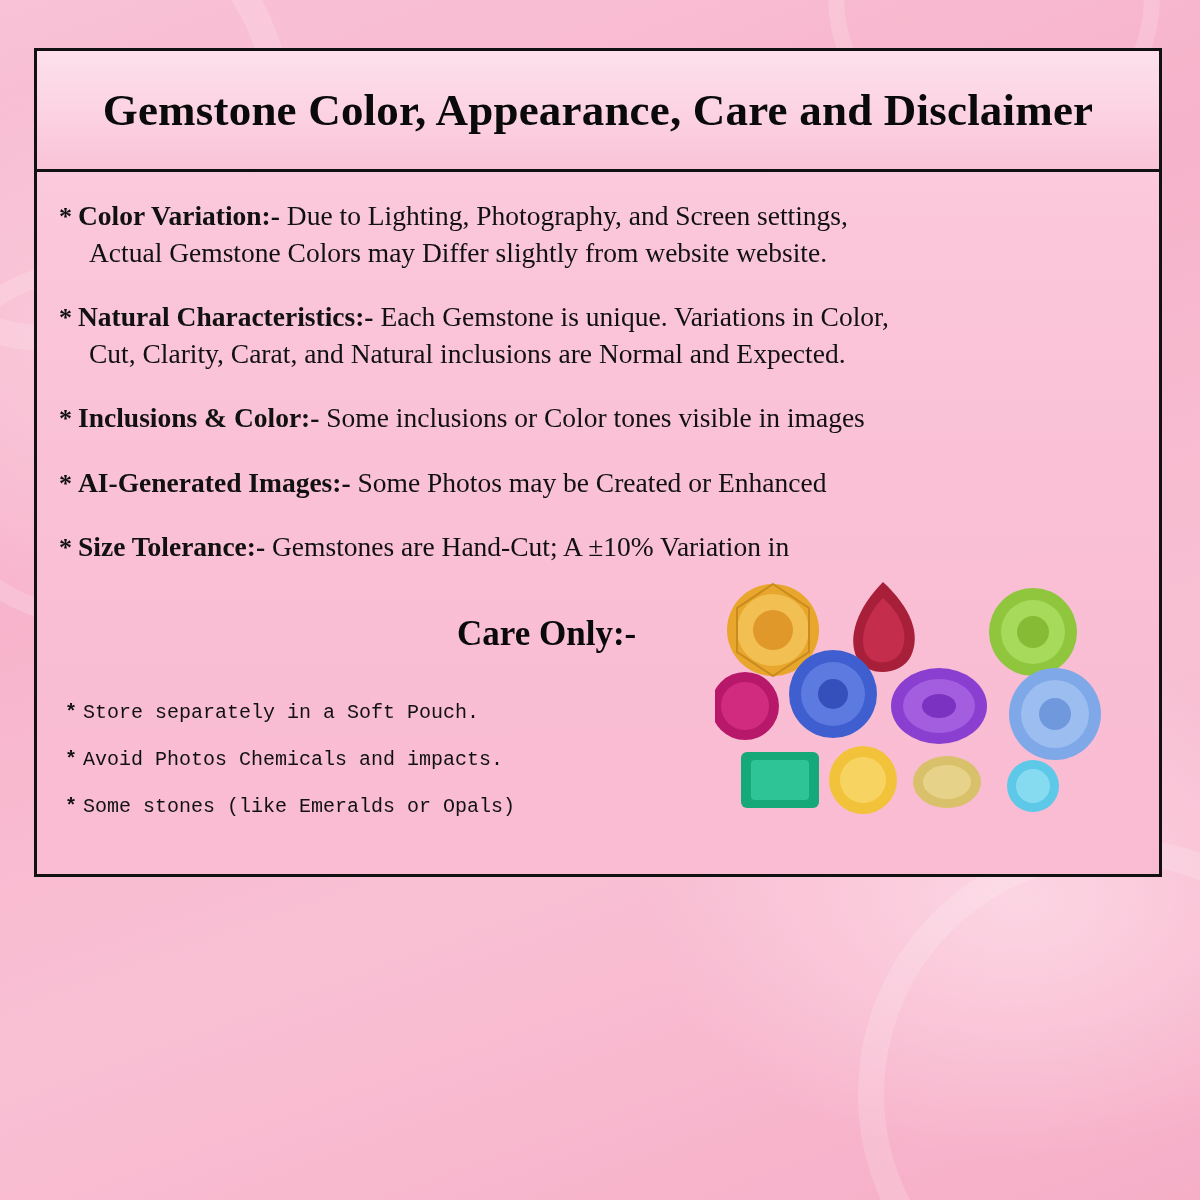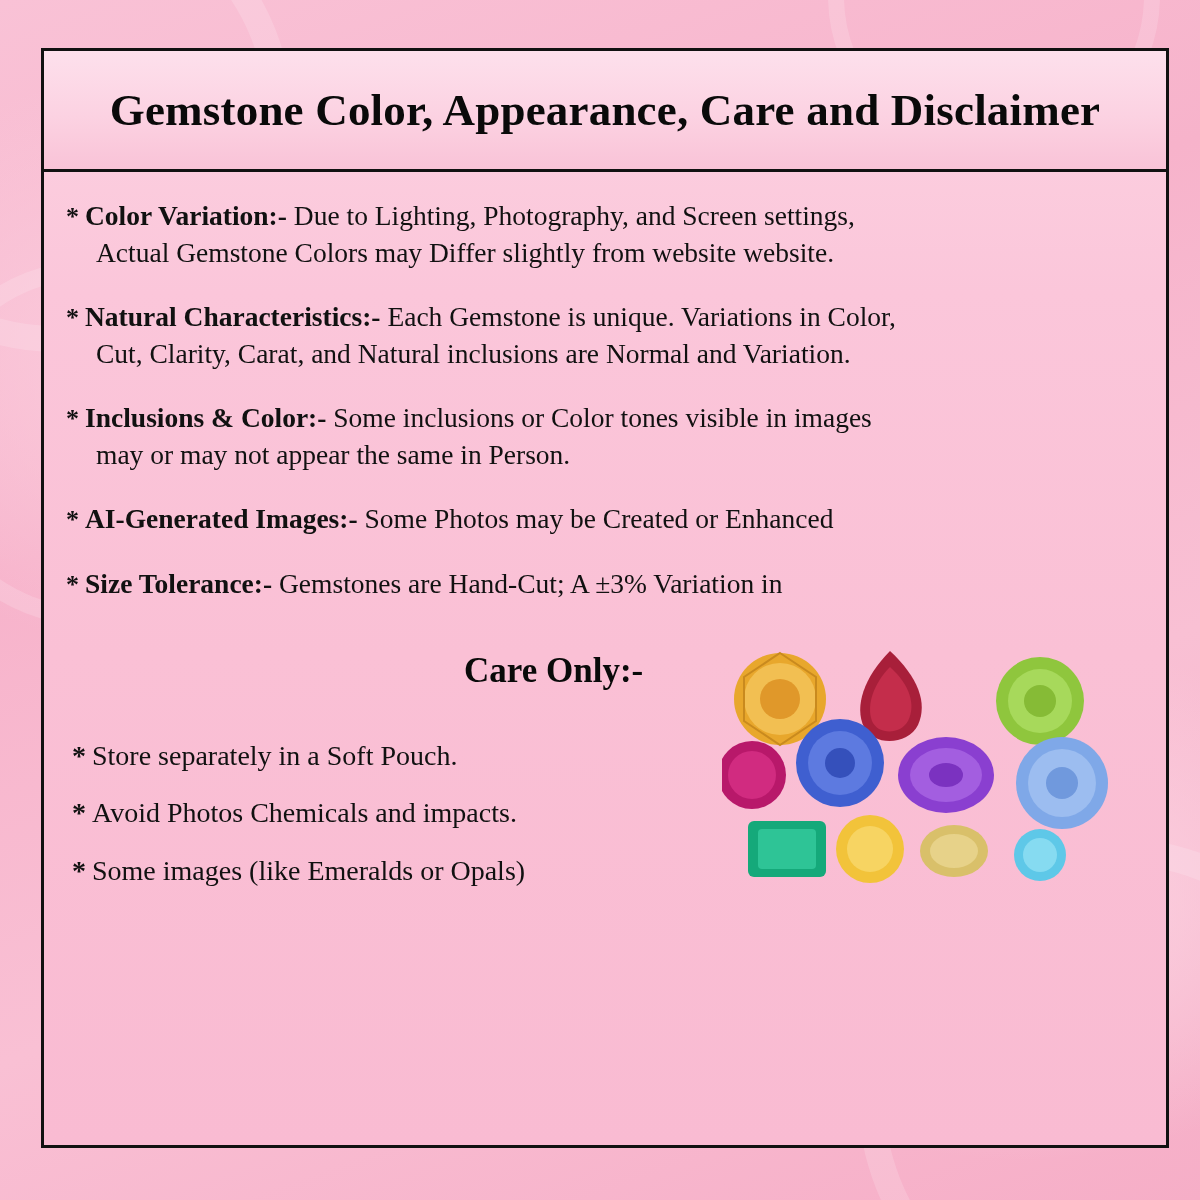--- a/index.html
+++ b/index.html
@@ -31,24 +31,24 @@
     border: 26px solid rgba(255,255,255,0.16);
     pointer-events: none;
   }
   .s1 { left: -180px; top: -120px; width: 420px; height: 420px; }
   .s2 { left: -90px; top: 260px; width: 330px; height: 330px; border-width: 18px; }
   .s3 { right: -170px; bottom: -150px; width: 460px; height: 460px; }
   .s4 { right: 40px; top: -170px; width: 300px; height: 300px; border-width: 16px; }
 
   #card {
     position: absolute;
-    left: 41px;
+    left: 34px;
     top: 48px;
     width: 1128px;
-    height: 1100px;
+    height: 829px;
     border: 3px solid #111;
     background: linear-gradient(180deg, #fcd2e1 0%, #fbc6da 22%, #fac0d5 55%, #f9bbd2 100%);
     box-sizing: border-box;
     overflow: hidden;
   }
 
   .title-band {
     position: relative;
     height: 118px;
     border-bottom: 3px solid #111;
@@ -132,25 +132,26 @@
     left: 6px;
     top: 14px;
   }
 
   .care-list {
     position: relative;
     margin-top: 10px;
     padding-left: 6px;
   }
   .care-list .item {
-    font-size: 28px;
+    font-size: 20px;
     line-height: 1.34;
     color: #111;
     margin-bottom: 20px;
     max-width: 700px;
+    font-family: Liberation Mono, monospace;
   }
   .care-list .item .star {
     font-weight: bold;
     margin-right: 6px;
   }
   .care-list .item .cont {
     display: block;
     padding-left: 26px;
   }
 
@@ -180,50 +181,49 @@
 
     <div class="body-area">
 
       <div class="bullet">
         <span class="star">*</span><span class="lead">Color Variation:-</span><span class="rest"> Due to Lighting, Photography, and Screen settings,</span>
         <p class="cont">Actual Gemstone Colors may Differ slightly from website website.</p>
       </div>
 
       <div class="bullet">
         <span class="star">*</span><span class="lead">Natural Characteristics:-</span><span class="rest"> Each Gemstone is unique. Variations in Color,</span>
-        <p class="cont">Cut, Clarity, Carat, and Natural inclusions are Normal and Variation.</p>
+        <p class="cont">Cut, Clarity, Carat, and Natural inclusions are Normal and Expected.</p>
       </div>
 
       <div class="bullet">
         <span class="star">*</span><span class="lead">Inclusions &amp; Color:-</span><span class="rest"> Some inclusions or Color tones visible in images</span>
-        <p class="cont">may or may not appear the same in Person.</p>
       </div>
 
       <div class="bullet">
         <span class="star">*</span><span class="lead">AI-Generated Images:-</span><span class="rest"> Some Photos may be Created or Enhanced</span>
       </div>
 
       <div class="bullet">
-        <span class="star">*</span><span class="lead">Size Tolerance:-</span><span class="rest"> Gemstones are Hand-Cut; A ±3% Variation in</span>
+        <span class="star">*</span><span class="lead">Size Tolerance:-</span><span class="rest"> Gemstones are Hand-Cut; A ±10% Variation in</span>
       </div>
 
       <div class="care-row">
         <div class="care-tips">Care Only:-</div>
 
       </div>
 
       <div class="care-list">
         <div class="item">
           <span class="star">*</span><span>Store separately in a Soft Pouch.</span>
         </div>
         <div class="item">
           <span class="star">*</span><span>Avoid Photos Chemicals and impacts.</span>
         </div>
         <div class="item">
-          <span class="star">*</span><span>Some images (like Emeralds or Opals)</span>
+          <span class="star">*</span><span>Some stones (like Emeralds or Opals)</span>
         </div>
       </div>
 
       <div class="gems">
         <svg width="430" height="240" viewBox="0 0 430 240" aria-hidden="true">
 
           <g>
             <circle cx="58" cy="56" r="46" fill="#e8a72c"></circle>
             <circle cx="58" cy="56" r="36" fill="#f2bf52"></circle>
             <circle cx="58" cy="56" r="20" fill="#e0982a"></circle>

